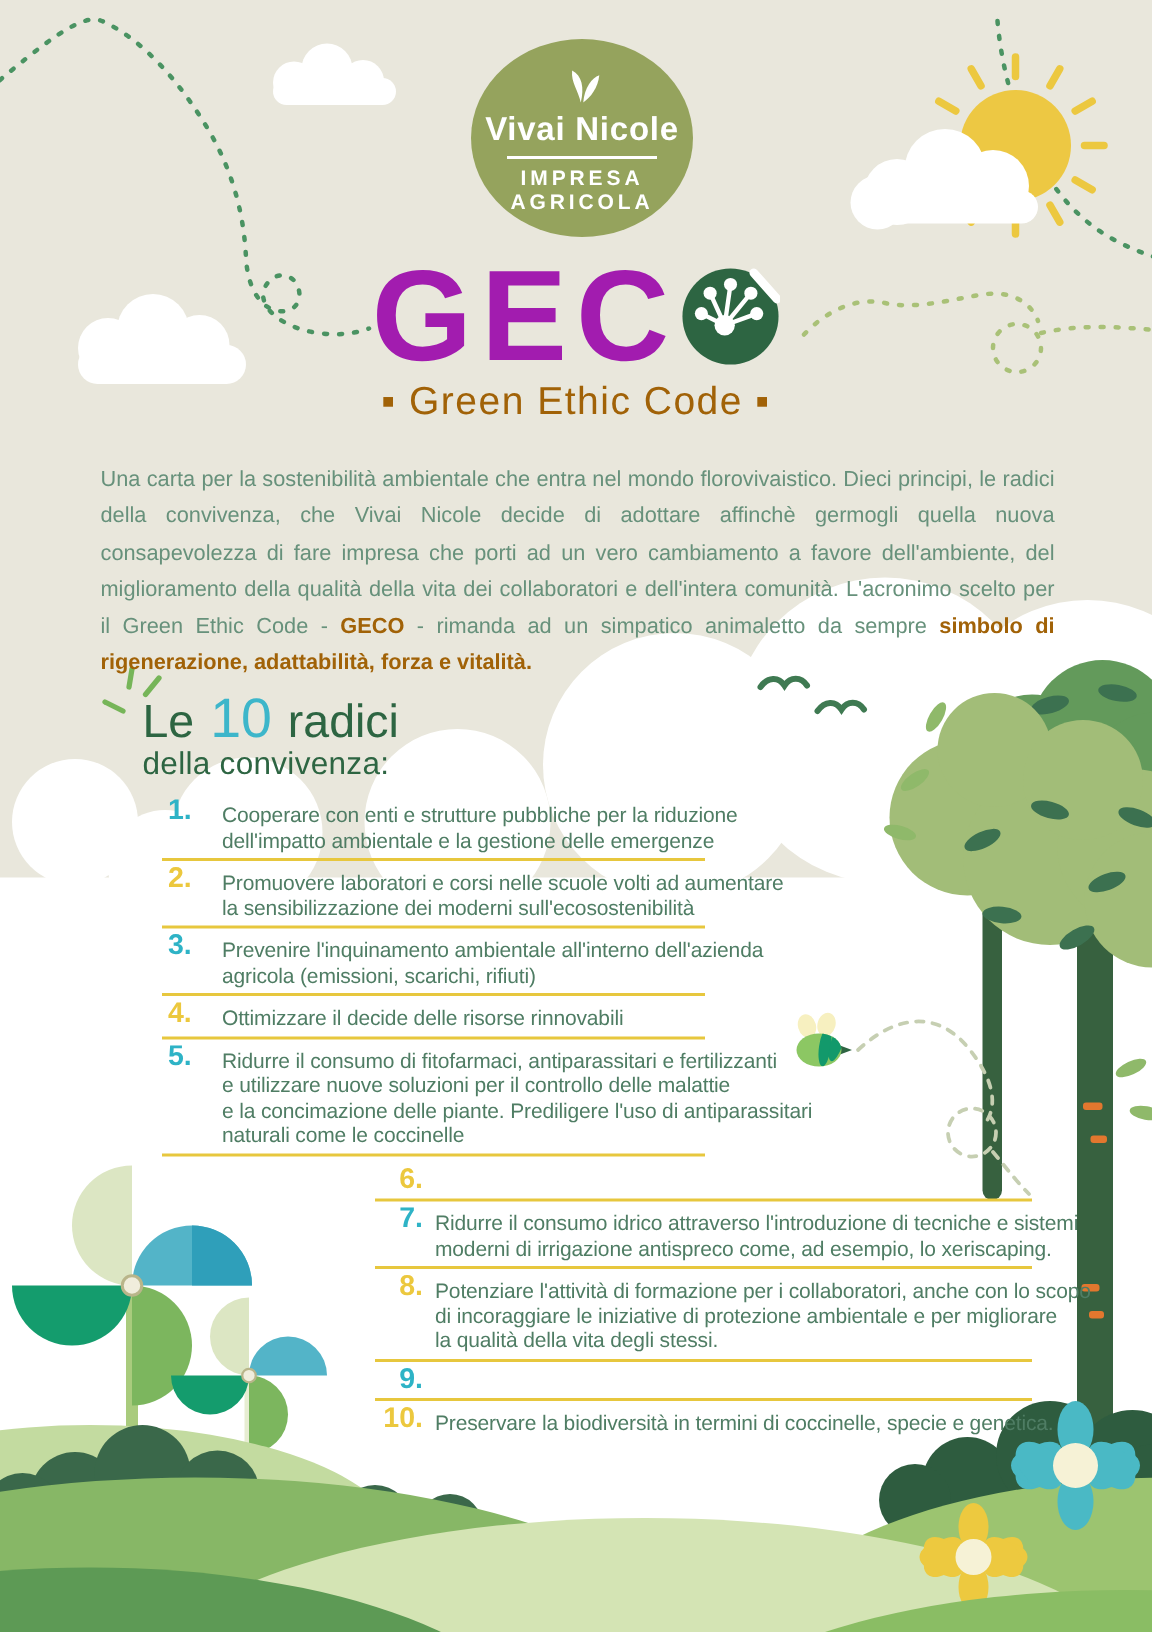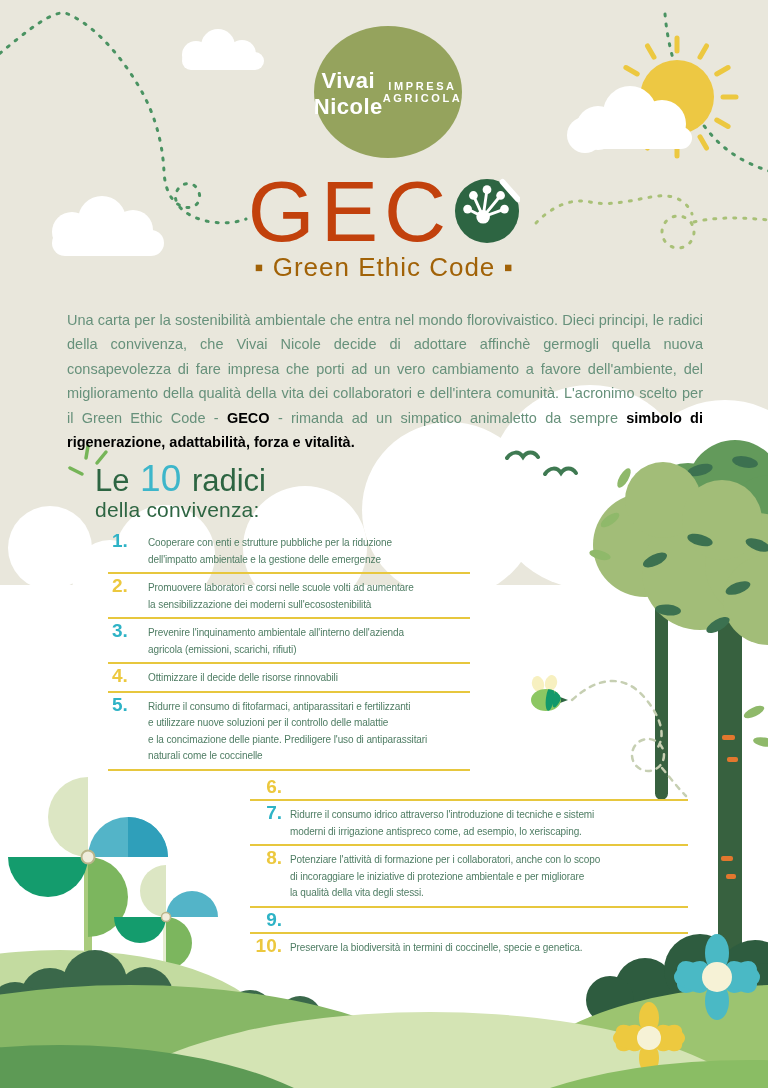--- a/index.html
+++ b/index.html
@@ -3,56 +3,56 @@
 <meta charset="utf-8">
 <style>
   html,body{margin:0;padding:0;background:#ffffff;}
   .canvas{position:relative;width:768px;height:1088px;overflow:hidden;background:#e9e7dc;
           font-family:"Liberation Sans",sans-serif;}
   .decor{position:absolute;inset:0;z-index:1;pointer-events:none;}
   .content{position:absolute;inset:0;z-index:2;}
 
   
   .logo{position:absolute;left:314px;top:26px;width:148px;height:132px;border-radius:50%;
-        background:#95a35d;display:flex;flex-direction:row;align-items:center;justify-content:center;
+        background:#95a35d;display:flex;flex-direction:column;align-items:center;justify-content:center;
         text-align:center;color:#fff;}
   .logo-name{font-size:22px;font-weight:bold;letter-spacing:.5px;margin-top:3px;}
   .logo-rule{width:100px;height:1.5px;background:#ffffff;margin:5px 0 4px;}
-  .logo-tagline{font-size:11px;letter-spacing:2.6px;font-weight:bold;}
+  .logo-tagline{font-size:14px;letter-spacing:2.6px;font-weight:bold;}
 
   
   .geco-row{position:absolute;left:0;right:0;top:168px;display:flex;justify-content:center;
             align-items:center;}
-  .geco-letters{font-size:86px;font-weight:400;color:#c2410c;letter-spacing:6px;line-height:1;}
+  .geco-letters{font-size:86px;font-weight:700;color:#a21caf;letter-spacing:6px;line-height:1;}
   .geco-o{width:66px;height:66px;margin-left:2px;}
   .subtitle{position:absolute;left:0;right:0;top:252px;text-align:center;font-size:26px;
             color:#a16207;letter-spacing:1px;}
 
   
   .intro{position:absolute;left:67px;top:293px;width:636px;font-size:14.5px;line-height:24.5px;
          color:#67917b;text-align:justify;}
-  .intro .b{font-weight:bold;color:#000000;}
+  .intro .b{font-weight:bold;color:#a16207;}
 
   
   .heading{position:absolute;left:95px;top:460px;color:#2d6542;font-weight:400;line-height:1.05;}
   .heading .l1{font-size:31px;}
   .heading .n10{font-size:37px;color:#3db6ca;padding:0 2px;}
   .heading .l2{font-size:21px;letter-spacing:.2px;}
 
   
   .plist{position:absolute;}
   .plist.a{left:108px;top:533px;width:362px;}
   .plist.b{left:250px;top:779px;width:438px;}
   .item{display:flex;}
   .num{flex:none;width:40px;font-size:19px;font-weight:800;line-height:16px;box-sizing:border-box;}
   .plist.a .num{text-align:left;padding-left:4px;}
   .plist.b .num{text-align:right;padding-right:8px;}
   .num.teal{color:#2eb3c6;}
   .num.yellow{color:#ecc83e;}
-  .txt{font-size:10px;letter-spacing:-.1px;line-height:16.5px;color:#4f7d64;
+  .txt{font-size:14px;letter-spacing:-.1px;line-height:16.5px;color:#4f7d64;
        white-space:pre;padding-top:2px;}
   .sep{border:none;border-top:2px solid #e7c73e;margin:4px 0;}
 </style>
 </head>
 <body>
 
 <div class="canvas">
 
   <svg class="decor" viewBox="0 0 768 1088">
 

